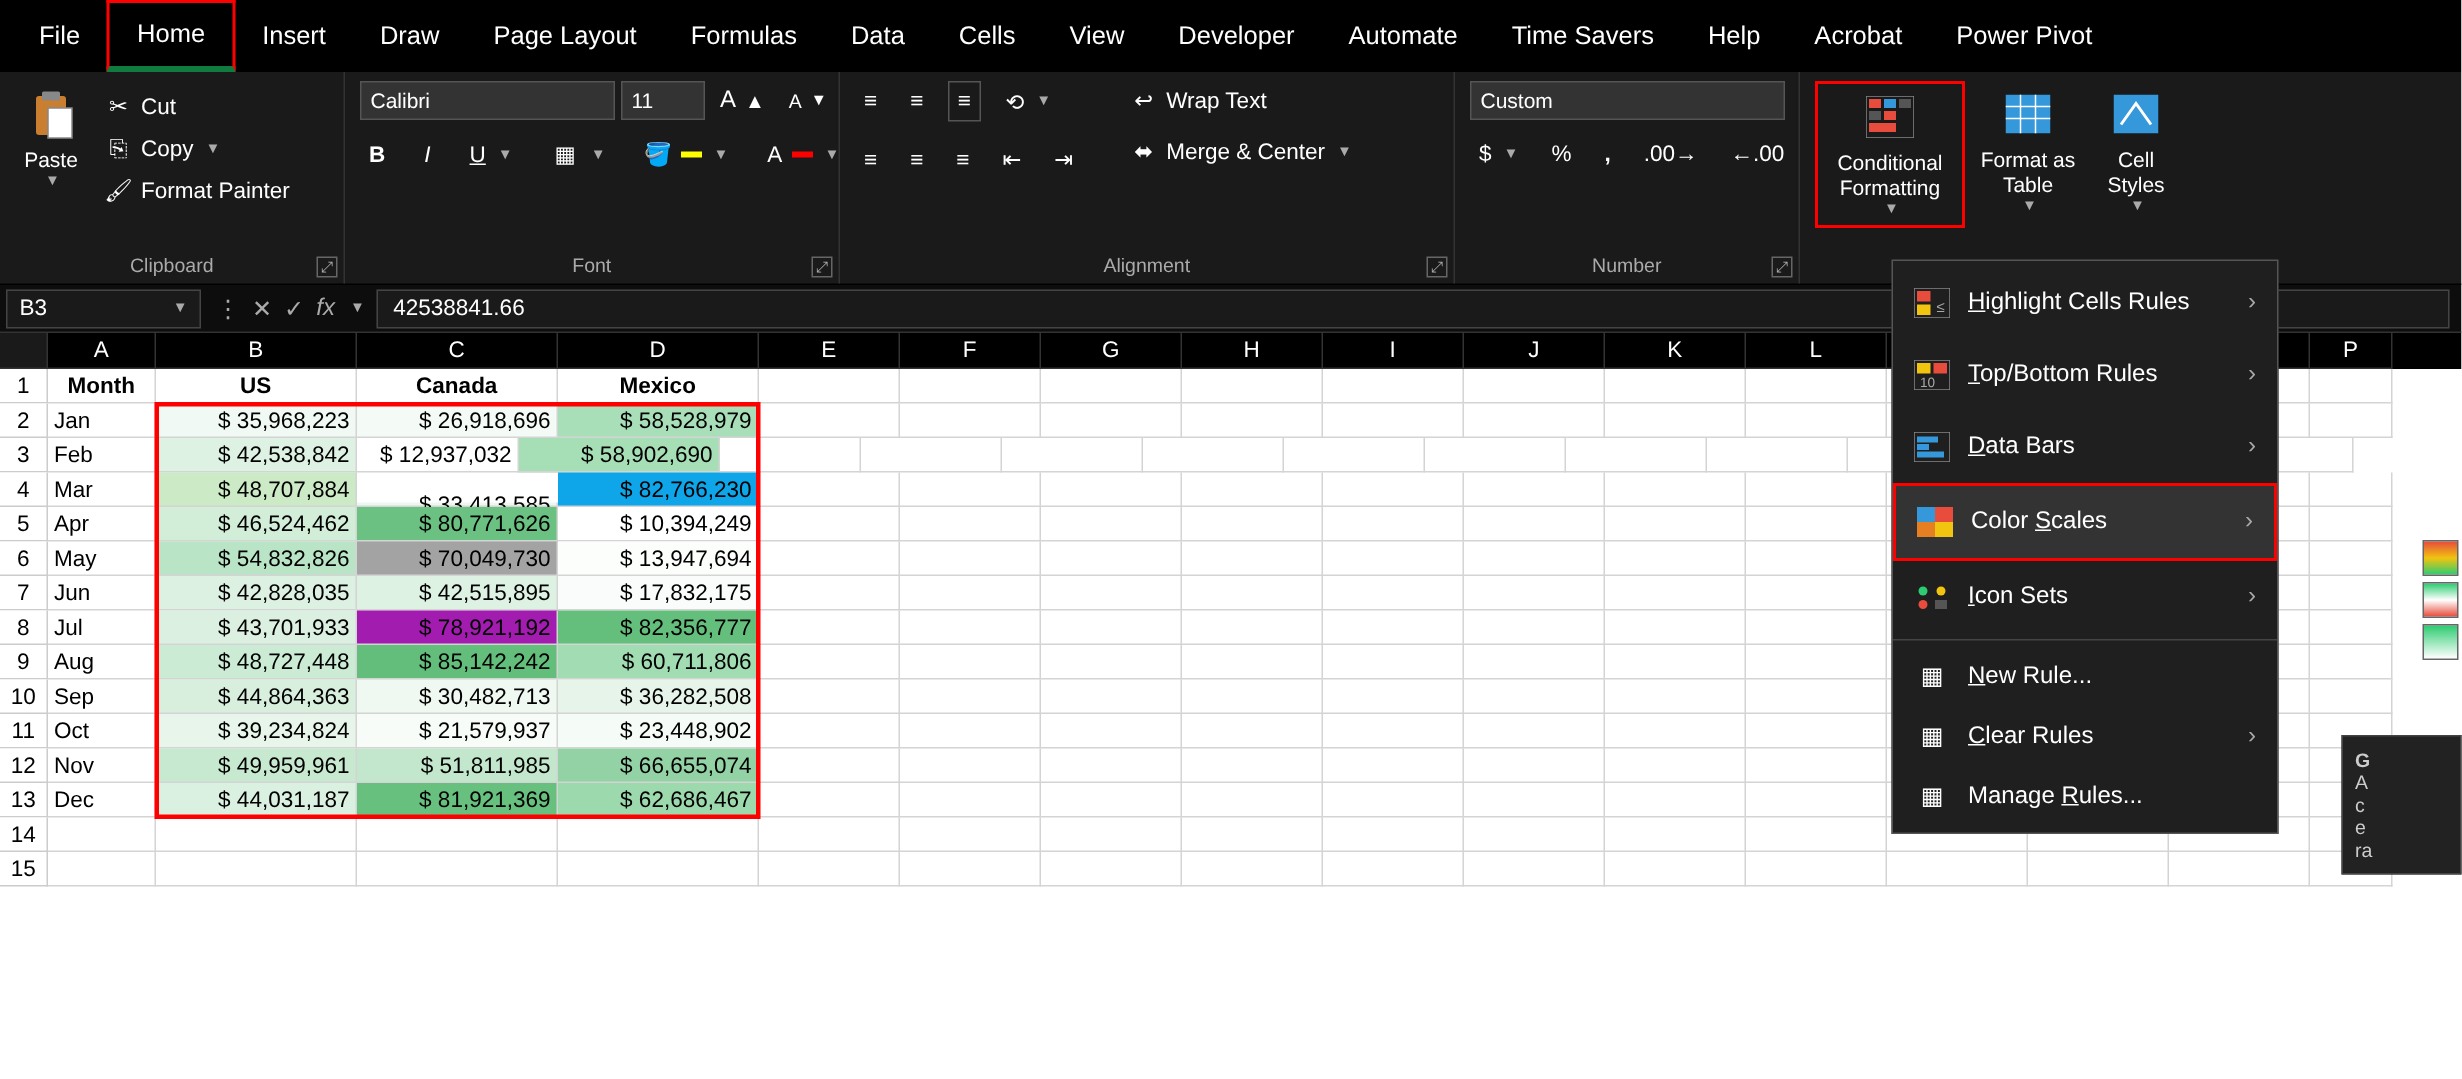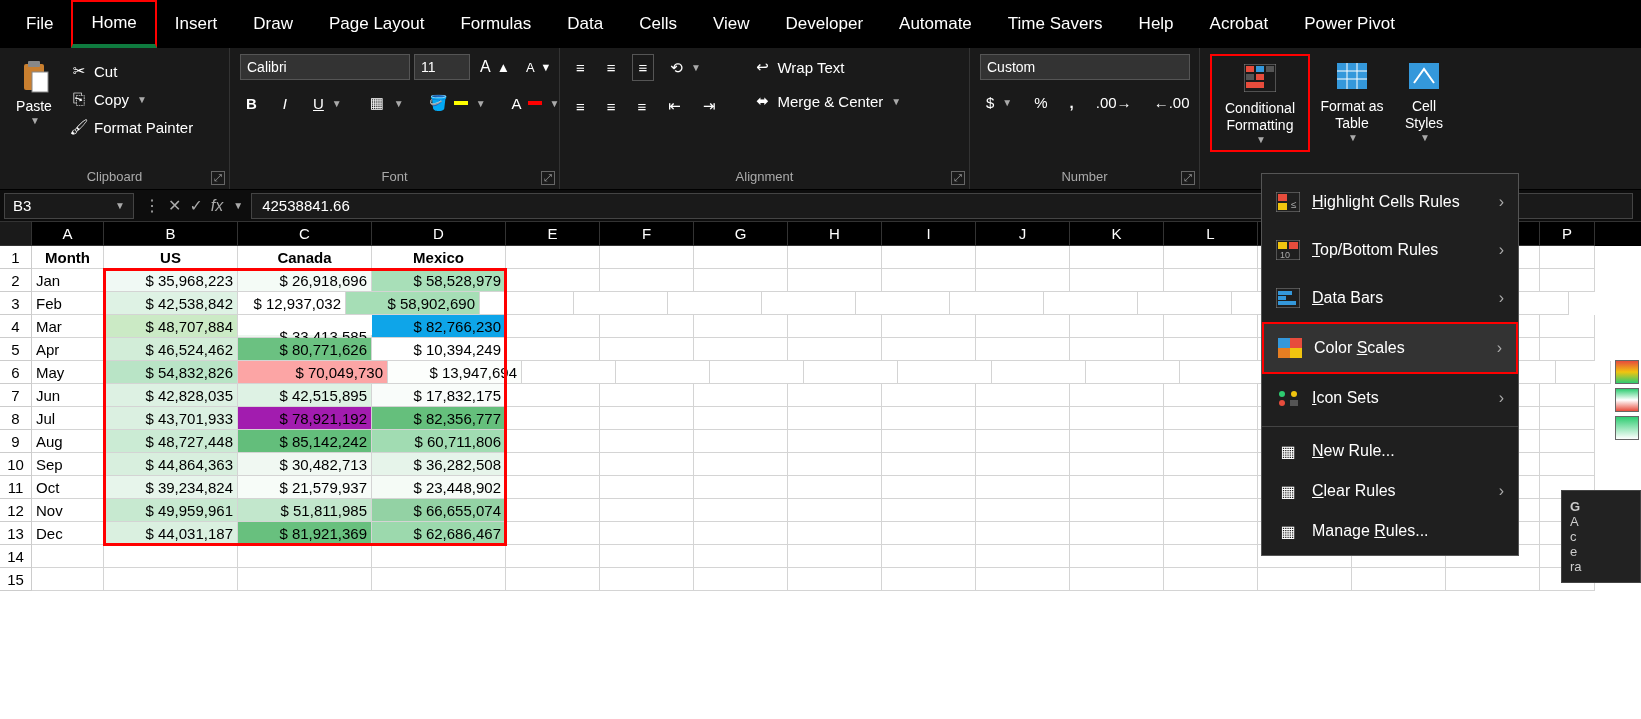--- a/index.html
+++ b/index.html
@@ -397,21 +397,21 @@
         <div class="cell" style="width:94px;"></div>
         <div class="cell" style="width:94px;"></div>
         <div class="cell" style="width:94px;"></div>
         <div class="cell" style="width:94px;"></div>
         <div class="cell" style="width:55px;"></div>
       </div>
       <div class="grid-row">
         <div class="row-h">6</div>
     <div class="cell month" style="width:72px;">May</div>
     <div class="cell num" style="width:134px;background:#b9e4c6;">$  54,832,826</div>
-    <div class="cell num" style="width:150px;background:#fca5a5;">$  70,049,730</div>
+    <div class="cell num" style="width:134px;background:#a3a3a3;">$  70,049,730</div>
     <div class="cell num" style="width:134px;background:#fcfefc;">$  13,947,694</div>
         <div class="cell" style="width:94px;"></div>
         <div class="cell" style="width:94px;"></div>
         <div class="cell" style="width:94px;"></div>
         <div class="cell" style="width:94px;"></div>
         <div class="cell" style="width:94px;"></div>
         <div class="cell" style="width:94px;"></div>
         <div class="cell" style="width:94px;"></div>
         <div class="cell" style="width:94px;"></div>
         <div class="cell" style="width:94px;"></div>

